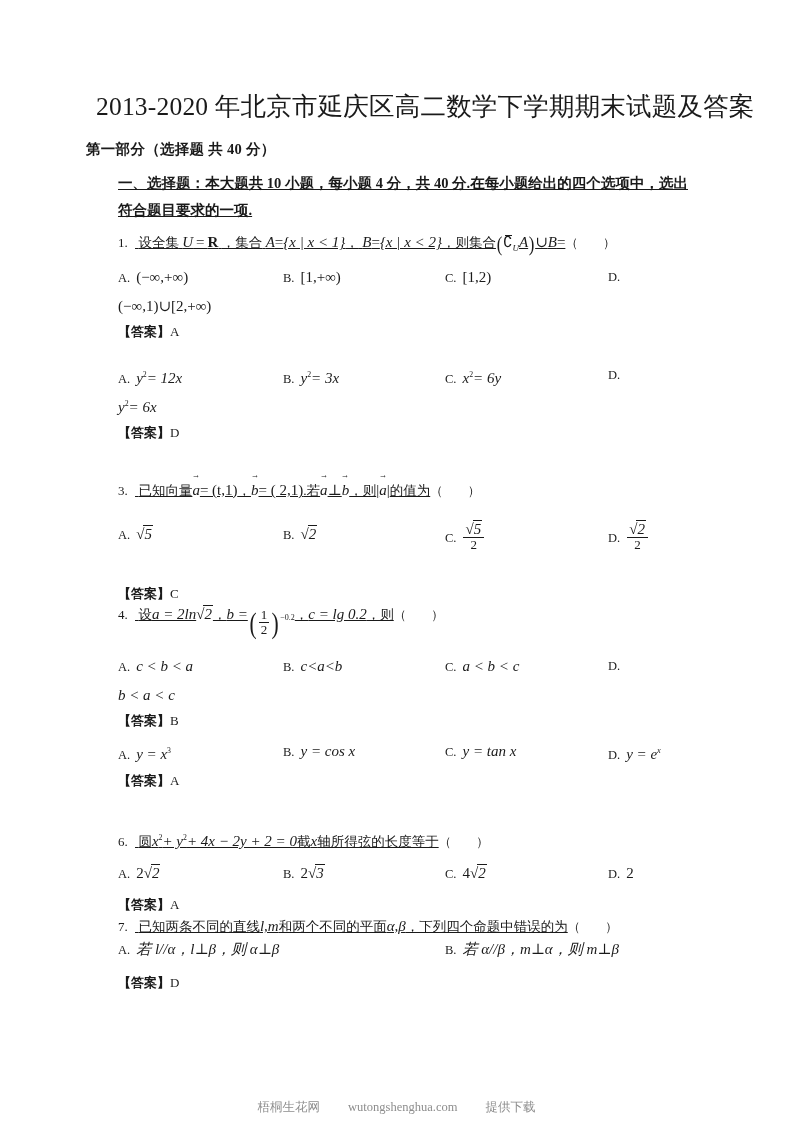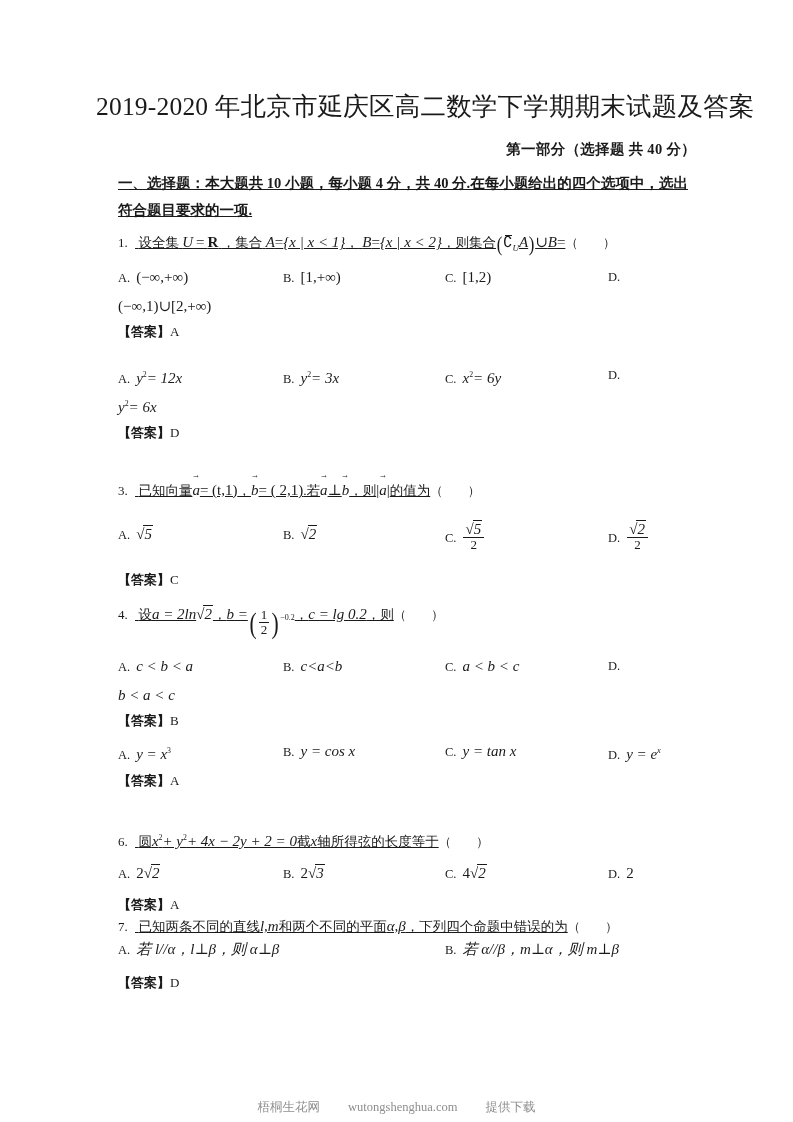--- a/index.html
+++ b/index.html
@@ -35,23 +35,23 @@
     line-height: 1.2;
     letter-spacing: 0.2px;
     font-weight: 400;
     white-space: nowrap;
   }
 
   
   .part-heading {
     position: absolute;
     top: 140px;
-    left: 96px;
+    left: 86px;
     width: 600px;
-    text-align: right;
+    text-align: left;
     font-size: 14.5px;
     font-weight: bold;
     letter-spacing: 0.3px;
   }
 
   
   .instructions {
     position: absolute;
     top: 170px;
     left: 118px;
@@ -269,21 +269,21 @@
     white-space: nowrap;
   }
   .footer .seg { display: inline-block; }
   .footer .gap { display: inline-block; width: 28px; }
 </style>
 </head>
 <body>
 
 <div class="page">
 
-  <div class="doc-title">2019-2020 年北京市延庆区高二数学下学期期末试题及答案</div>
+  <div class="doc-title">2013-2020 年北京市延庆区高二数学下学期期末试题及答案</div>
 
   <div class="part-heading">第一部分（选择题 共 40 分）</div>
 
   <div class="instructions">一、选择题：本大题共 10 小题，每小题 4 分，共 40 分.在每小题给出的四个选项中，选出符合题目要求的一项.</div>
 
   <div class="q" style="top:232px;">
     <div class="q-stem">
       <span class="q-num">1.</span>
       <span class="cn">设全集</span>
       <span class="m">U</span><span class="m mu"> = </span><span class="m bold-r">R</span>
@@ -316,21 +316,21 @@
     <div class="q-stem">
       <span class="q-num">3.</span>
       <span class="cn">已知向量</span><span class="vec">a</span><span class="m mu">= (t,1)</span><span class="cn">，</span><span class="vec">b</span><span class="m mu">= ( 2,1)</span><span class="cn">.若</span><span class="vec">a</span><span class="m mu">⊥</span><span class="vec">b</span><span class="cn">，则</span><span class="m mu">|</span><span class="vec">a</span><span class="m mu">|</span><span class="cn">的值为</span><span class="paren-blank">（　　）</span>
     </div>
     <div class="opts" style="height:40px;margin-top:20px;">
       <div class="opt a"><span class="lbl">A.</span><span class="sqrt"><span class="rad">√</span><span class="rnd">5</span></span></div>
       <div class="opt b"><span class="lbl">B.</span><span class="sqrt"><span class="rad">√</span><span class="rnd">2</span></span></div>
       <div class="opt c"><span class="lbl">C.</span><span class="frac"><span class="num"><span class="sqrt"><span class="rad">√</span><span class="rnd">5</span></span></span><span class="den">2</span></span></div>
       <div class="opt d"><span class="lbl">D.</span><span class="frac"><span class="num"><span class="sqrt"><span class="rad">√</span><span class="rnd">2</span></span></span><span class="den">2</span></span></div>
     </div>
-    <div class="answer" style="margin-top:8px;"><span class="tag">【答案】</span><span class="val">C</span></div>
+    <div class="answer" style="margin-top:22px;"><span class="tag">【答案】</span><span class="val">C</span></div>
   </div>
 
   <div class="q" style="top:604px;">
     <div class="q-stem">
       <span class="q-num">4.</span>
       <span class="cn">设</span><span class="m">a = 2ln</span><span class="sqrt"><span class="rad">√</span><span class="rnd mu">2</span></span><span class="cn">，</span><span class="m">b =</span><span class="bigparen"><span class="pl">(</span><span class="inner"><span class="frac" style="vertical-align:middle;"><span class="num">1</span><span class="den">2</span></span></span><span class="pr">)</span><sup class="en" style="font-size:8px;">−0.2</sup></span><span class="cn">，</span><span class="m">c = lg 0.2</span><span class="cn">，则</span><span class="paren-blank">（　　）</span>
     </div>
     <div class="opts" style="margin-top:16px;">
       <div class="opt a"><span class="lbl">A.</span><span class="m">c &lt; b &lt; a</span></div>
       <div class="opt b"><span class="lbl">B.</span><span class="m">c&lt;a&lt;b</span></div>

